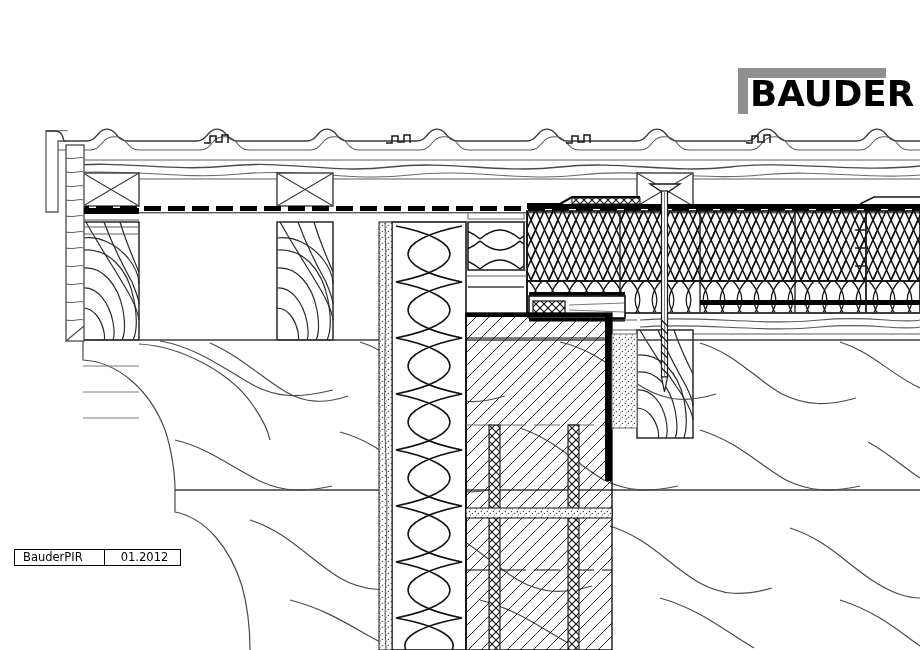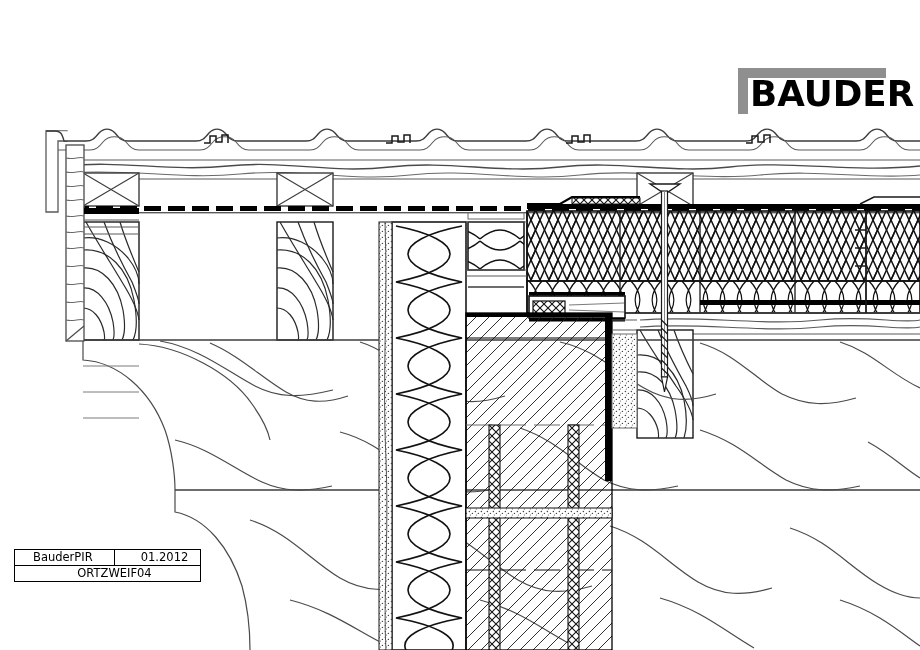--- a/index.html
+++ b/index.html
@@ -22,21 +22,21 @@
     transform:scaleX(1.02);transform-origin:left top;
   }
 
   
   #titleblock{position:absolute;background:#fff;}
   #titleblock table{border-collapse:collapse;background:#fff;}
   #titleblock td{
     border:1.6px solid #000;color:#000;
     font-family:"DejaVu Sans", sans-serif;
     font-size:11.5px;line-height:1.05;
-    padding:1px 4px 2px 18px;white-space:nowrap;
+    padding:1px 4px 2px 8px;white-space:nowrap;
   }
   td.c{text-align:center;}
   td.l{text-align:left;}
 </style>
 </head>
 <body>
 
 <div id="stage">
 
   <svg class="canvas" viewBox="0 0 920 650">
@@ -363,20 +363,17 @@
     <div class="word" style="left:12px;top:9px;font-size:35px;">BAUDER</div>
   </div>
 
   <div id="titleblock" style="left:14px;top:549px;">
     <table>
       <tbody>
           <tr>
         <td class="l" style="width:77px;">BauderPIR</td>
         <td class="c" style="width:63px;margin-top:16px;">01.2012</td>
       </tr>
-      <tr>
-        <td class="c" colspan="2">ORTZWEIF04</td>
-      </tr>
     </tbody>
       </table>
   </div>
 
 </div>
 
 </body></html>

